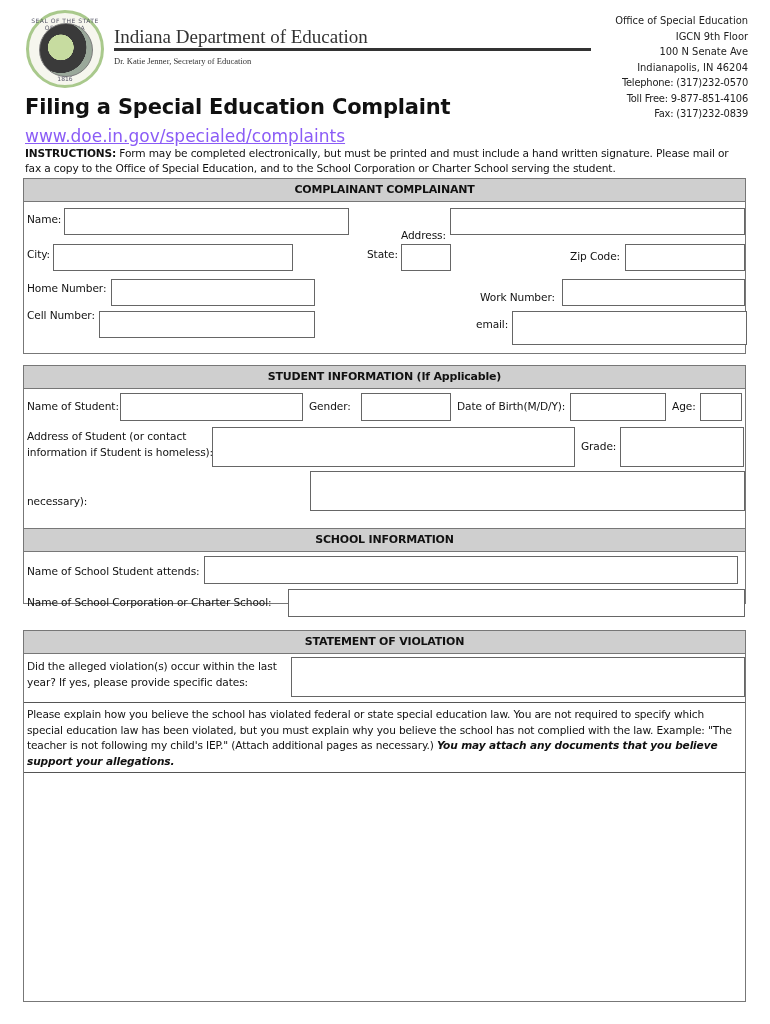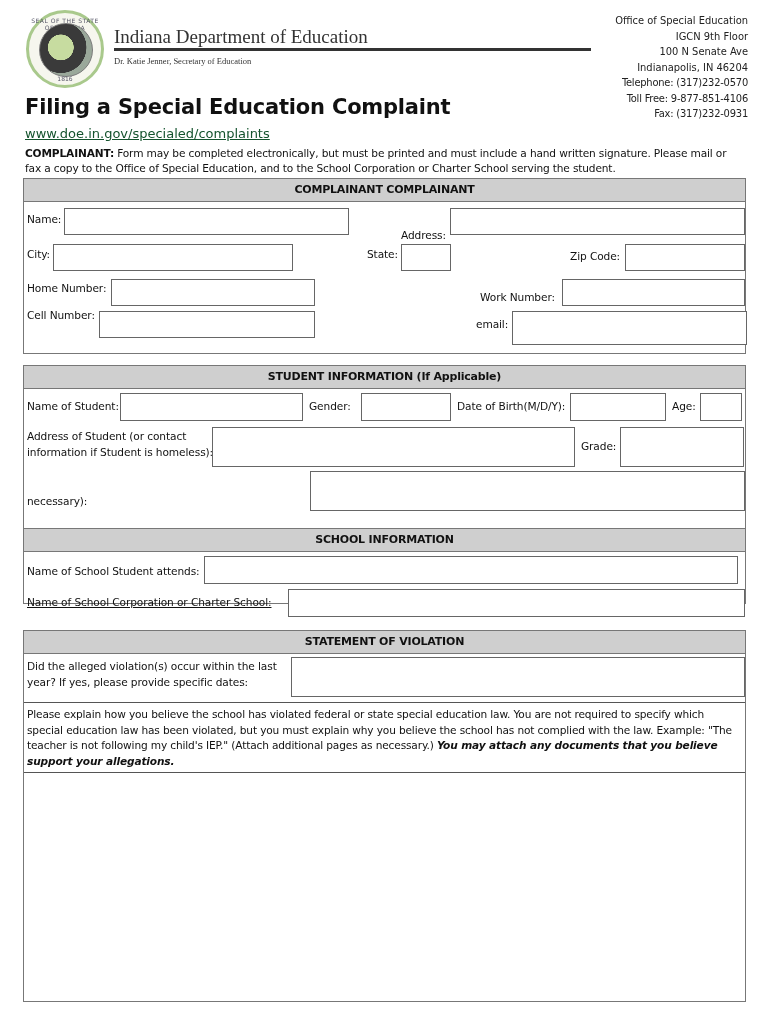--- a/index.html
+++ b/index.html
@@ -13,21 +13,21 @@
                  border: 1px solid #7a7a7a; }
   .seal .ring-text { position: absolute; left: 0; right: 0; top: 4px; text-align: center; font-size: 6px; color: #556; letter-spacing: 0.5px; }
   .seal .year { position: absolute; left: 0; right: 0; bottom: 3px; text-align: center; font-size: 6px; color: #556; }
   .doe-title { left: 114px; top: 26px; font-family: "Liberation Serif", serif; font-size: 19px; color: #333; }
   .doe-rule { left: 114px; top: 48px; width: 477px; height: 3px; background: #333; }
   .doe-sub { left: 114px; top: 56px; font-family: "Liberation Serif", serif; font-size: 8.5px; color: #333; }
   .office { right: 22px; top: 13px; text-align: right; font-size: 11px; line-height: 15.5px; color: #222; font-family: "DejaVu Sans Condensed", "DejaVu Sans", sans-serif; }
   .office div { white-space: nowrap; }
   .office .tight { letter-spacing: -0.2px; }
   .page-title { left: 25px; top: 95px; font-size: 21px; font-weight: bold; color: #111; letter-spacing: -0.2px; }
-  .url { left: 25px; top: 126px; font-size: 13px; color: #14532d; text-decoration: underline; }
+  .url { left: 25px; top: 126px; font-size: 17px; color: #8b5cf6; text-decoration: underline; }
   .instructions { left: 25px; top: 146px; width: 720px; font-size: 10.6px; line-height: 15px; color: #111; letter-spacing: -0.15px; }
   .instructions b { font-weight: bold; }
 
   .section { position: absolute; left: 23px; width: 723px; border: 1px solid #777; box-sizing: border-box; background: #fff; }
   .sec-head { height: 22px; background: #cfcfcf; border-bottom: 1px solid #777; text-align: center; font-size: 11px; font-weight: bold; line-height: 22px; color: #111; letter-spacing: -0.2px; }
   .lbl { position: absolute; font-size: 10.6px; color: #111; white-space: nowrap; letter-spacing: -0.1px; }
   .box { position: absolute; border: 1px solid #666; box-sizing: border-box; background: #fff; }
   .box input, .box textarea { width: 100%; height: 100%; border: none; background: transparent; box-sizing: border-box; padding: 2px 4px; font-size: 11px; font-family: "DejaVu Sans", sans-serif; outline: none; resize: none; }
   .para { position: absolute; left: 0; right: 0; padding: 4px 3px; font-size: 10.6px; line-height: 15.5px; color: #111; letter-spacing: -0.15px; }
   .para i { font-weight: bold; font-style: italic; }
@@ -44,26 +44,26 @@
 <div class="abs doe-rule"></div>
 <div class="abs doe-sub">Dr. Katie Jenner, Secretary of Education</div>
 
 <div class="abs office">
   <div>Office of Special Education</div>
   <div>IGCN 9th Floor</div>
   <div>100 N Senate Ave</div>
   <div>Indianapolis, IN  46204</div>
   <div class="tight">Telephone:  (317)232-0570</div>
   <div class="tight">Toll Free:  9-877-851-4106</div>
-  <div class="tight">Fax:  (317)232-0931</div>
+  <div class="tight">Fax:  (317)232-0839</div>
 </div>
 
 <div class="abs page-title">Filing a Special Education Complaint</div>
 <a class="abs url">www.doe.in.gov/specialed/complaints</a>
-<div class="abs instructions"><b>COMPLAINANT:</b><span> Form may be completed electronically, but must be printed and must include a hand written signature. Please mail or fax a copy to the Office of Special Education, and to the School Corporation or Charter School serving the student.</span></div>
+<div class="abs instructions"><b>INSTRUCTIONS:</b><span> Form may be completed electronically, but must be printed and must include a hand written signature. Please mail or fax a copy to the Office of Special Education, and to the School Corporation or Charter School serving the student.</span></div>
 
 <div class="section" style="top:178px; height:176px;">
   <div class="sec-head">COMPLAINANT COMPLAINANT</div>
   <span class="lbl" style="left:3px; top:34px;">Name:</span>
   <div class="box" style="left:40px; top:29px; width:285px; height:27px;"><input value="" style=""></div>
   <span class="lbl" style="left:377px; top:34px;margin-top:16px;">Address:</span>
   <div class="box" style="left:426px; top:29px; width:295px; height:27px;"><input value="" style=""></div>
 
   <span class="lbl" style="left:3px; top:69px;">City:</span>
   <div class="box" style="left:29px; top:65px; width:240px; height:27px;"><input value="" style=""></div>
@@ -101,21 +101,21 @@
   <div class="box" style="left:596px; top:61px; width:124px; height:40px;"><input value="" style=""></div>
 
   <span class="lbl" style="left:3px; top:129px;">necessary):</span>
   <div class="box" style="left:286px; top:105px; width:435px; height:40px;"><input value="" style=""></div>
 </div>
 
 <div class="section" style="top:528px; height:76px;">
   <div class="sec-head">SCHOOL INFORMATION</div>
   <span class="lbl" style="left:3px; top:36px;">Name of School Student attends:</span>
   <div class="box" style="left:180px; top:27px; width:534px; height:28px;"><input value="" style=""></div>
-  <span class="lbl" style="left:3px; top:67px;text-decoration:underline;">Name of School Corporation or Charter School:</span>
+  <span class="lbl" style="left:3px; top:67px;">Name of School Corporation or Charter School:</span>
   <div class="box" style="left:264px; top:60px; width:457px; height:28px;"><input value="" style=""></div>
 </div>
 
 <div class="section" style="top:630px; height:372px;">
   <div class="sec-head">STATEMENT OF VIOLATION</div>
   <span class="lbl" style="left:3px; top:29px;">Did the alleged violation(s) occur within the last</span>
   <span class="lbl" style="left:3px; top:45px;">year? If yes, please provide specific dates:</span>
   <div class="box" style="left:267px; top:26px; width:454px; height:40px;"><input value="" style=""></div>
   <div style="position:absolute; left:0; right:0; top:71px; border-top:1px solid #555;"></div>
   <div class="para" style="top:72px;"><span>Please explain how you believe the school has violated federal or state special education law. You are not required to specify which special education law has been violated, but you must explain why you believe the school has not complied with the law. Example: "The teacher is not following my child's IEP."   (Attach additional pages as necessary.) </span><i>You may attach any documents that you believe support your allegations.</i></div>

